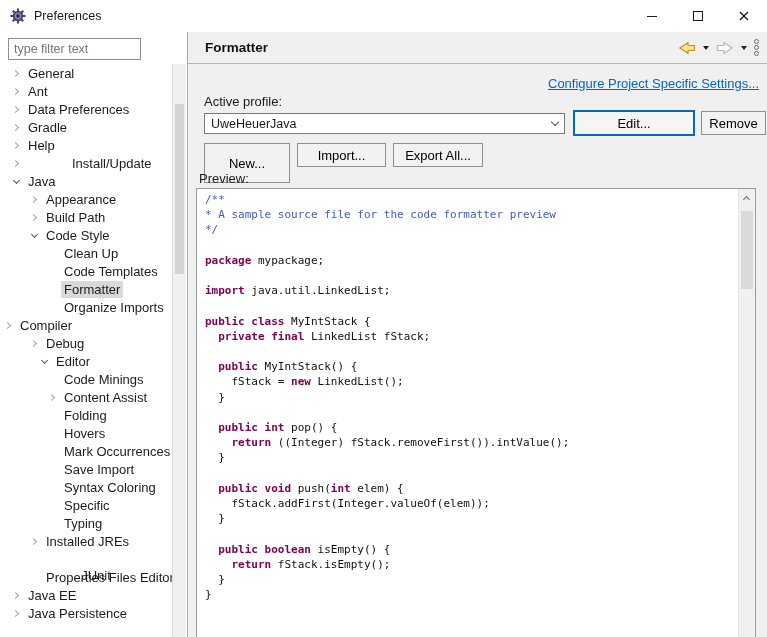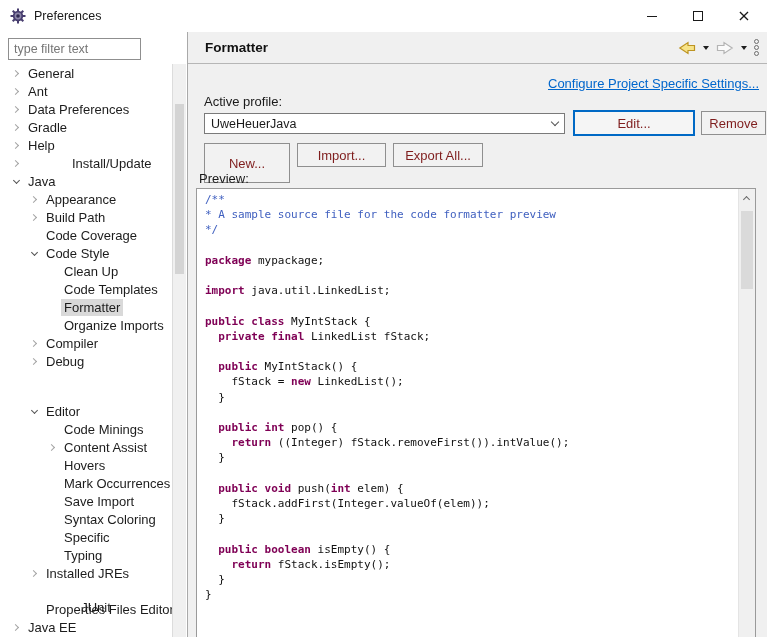--- a/index.html
+++ b/index.html
@@ -41,21 +41,21 @@
   .dots { display:flex; flex-direction:column; gap:1px; }
   .dot { width:5px; height:5px; border:1px solid #6e6e6e; border-radius:50%; }
   .header-sep { position:absolute; left:0; top:31px; right:0; height:1px; background:#b6b6b6; }
 
   .cfg-link { position:absolute; top:44px; right:8px; font-size:13px; color:var(--link,#0066cc); text-decoration:underline; cursor:pointer; }
   .label-ap { position:absolute; left:16px; top:62px; font-size:13px; }
   .combo { position:absolute; left:16px; top:81px; width:361px; height:21px; background:#fff; border:1px solid #7a7a7a;
            display:flex; align-items:center; padding:0 6px; font-size:12.5px; }
   .combo-value { flex:1; }
   .combo-chev { width:6px; height:6px; border-top:1.5px solid #555; border-right:1.5px solid #555; transform:rotate(135deg); margin-bottom:3px; }
-  .btn { position:absolute; font-family:"Liberation Sans",sans-serif; font-size:13px; color:#7f1d1d;
+  .btn { position:absolute; font-family:"Liberation Sans",sans-serif; font-size:13px; color:#000000;
          background:#f2f2f2; border:1px solid #8f8f8f; cursor:pointer; }
   .btn-edit   { left:385px; top:78px; width:122px; height:26px; border:2px solid var(--focus,#0069c5); background:#f5f5f5; }
   .btn-remove { left:513px; top:79px; width:65px;  height:24px; }
   .btn-new    { left:16px;  top:111px; width:86px; height:40px; }
   .btn-import { left:109px; top:111px; width:89px; height:24px; }
   .btn-export { left:205px; top:111px; width:90px; height:24px; }
   .label-pv { position:absolute; left:11px; top:139px; font-size:13px; }
 
   .preview { position:absolute; left:8px; top:156px; width:560px; bottom:-2px; background:#fff; border:1px solid #9a9a9a; }
   .code { position:absolute; left:8px; top:3px; right:18px; bottom:0; overflow:hidden;
@@ -149,24 +149,20 @@
         </span>
         <span class="tree-label">Appearance</span>
       </div>
       <div class="tree-row" style="padding-left: 26px;">
         <span class="chevbox">
           <span class="chev-right"></span>
         </span>
         <span class="tree-label">Build Path</span>
       </div>
       <div class="tree-row" style="padding-left: 26px;">
-        <span class="chevbox"></span>
-        <span class="tree-label">Code Coverage</span>
-      </div>
-      <div class="tree-row" style="padding-left: 26px;">
         <span class="chevbox">
           <span class="chev-down"></span>
         </span>
         <span class="tree-label">Code Style</span>
       </div>
       <div class="tree-row" style="padding-left: 44px;">
         <span class="chevbox"></span>
         <span class="tree-label">Clean Up</span>
       </div>
       <div class="tree-row" style="padding-left: 44px;">
@@ -174,47 +170,51 @@
         <span class="tree-label">Code Templates</span>
       </div>
       <div class="tree-row selected" style="padding-left: 44px;">
         <span class="chevbox"></span>
         <span class="tree-label">Formatter</span>
       </div>
       <div class="tree-row" style="padding-left: 44px;">
         <span class="chevbox"></span>
         <span class="tree-label">Organize Imports</span>
       </div>
-      <div class="tree-row" style="padding-left: 26px;">
+      <div class="tree-row" style="">
         <span class="chevbox">
           <span class="chev-right"></span>
         </span>
         <span class="tree-label">Compiler</span>
       </div>
       <div class="tree-row" style="padding-left: 26px;">
         <span class="chevbox">
           <span class="chev-right"></span>
         </span>
         <span class="tree-label">Debug</span>
       </div>
-      <div class="tree-row" style="padding-left: 26px; margin-top: 32px;">
+      <div class="tree-row" style="padding-left: 36px;">
         <span class="chevbox">
           <span class="chev-down"></span>
         </span>
         <span class="tree-label">Editor</span>
       </div>
       <div class="tree-row" style="padding-left: 44px;">
         <span class="chevbox"></span>
         <span class="tree-label">Code Minings</span>
       </div>
       <div class="tree-row" style="padding-left: 44px;">
         <span class="chevbox">
           <span class="chev-right"></span>
         </span>
         <span class="tree-label">Content Assist</span>
+      </div>
+      <div class="tree-row" style="padding-left: 44px;">
+        <span class="chevbox"></span>
+        <span class="tree-label">Folding</span>
       </div>
       <div class="tree-row" style="padding-left: 44px;">
         <span class="chevbox"></span>
         <span class="tree-label">Hovers</span>
       </div>
       <div class="tree-row" style="padding-left: 44px;">
         <span class="chevbox"></span>
         <span class="tree-label">Mark Occurrences</span>
       </div>
       <div class="tree-row" style="padding-left: 44px;">

